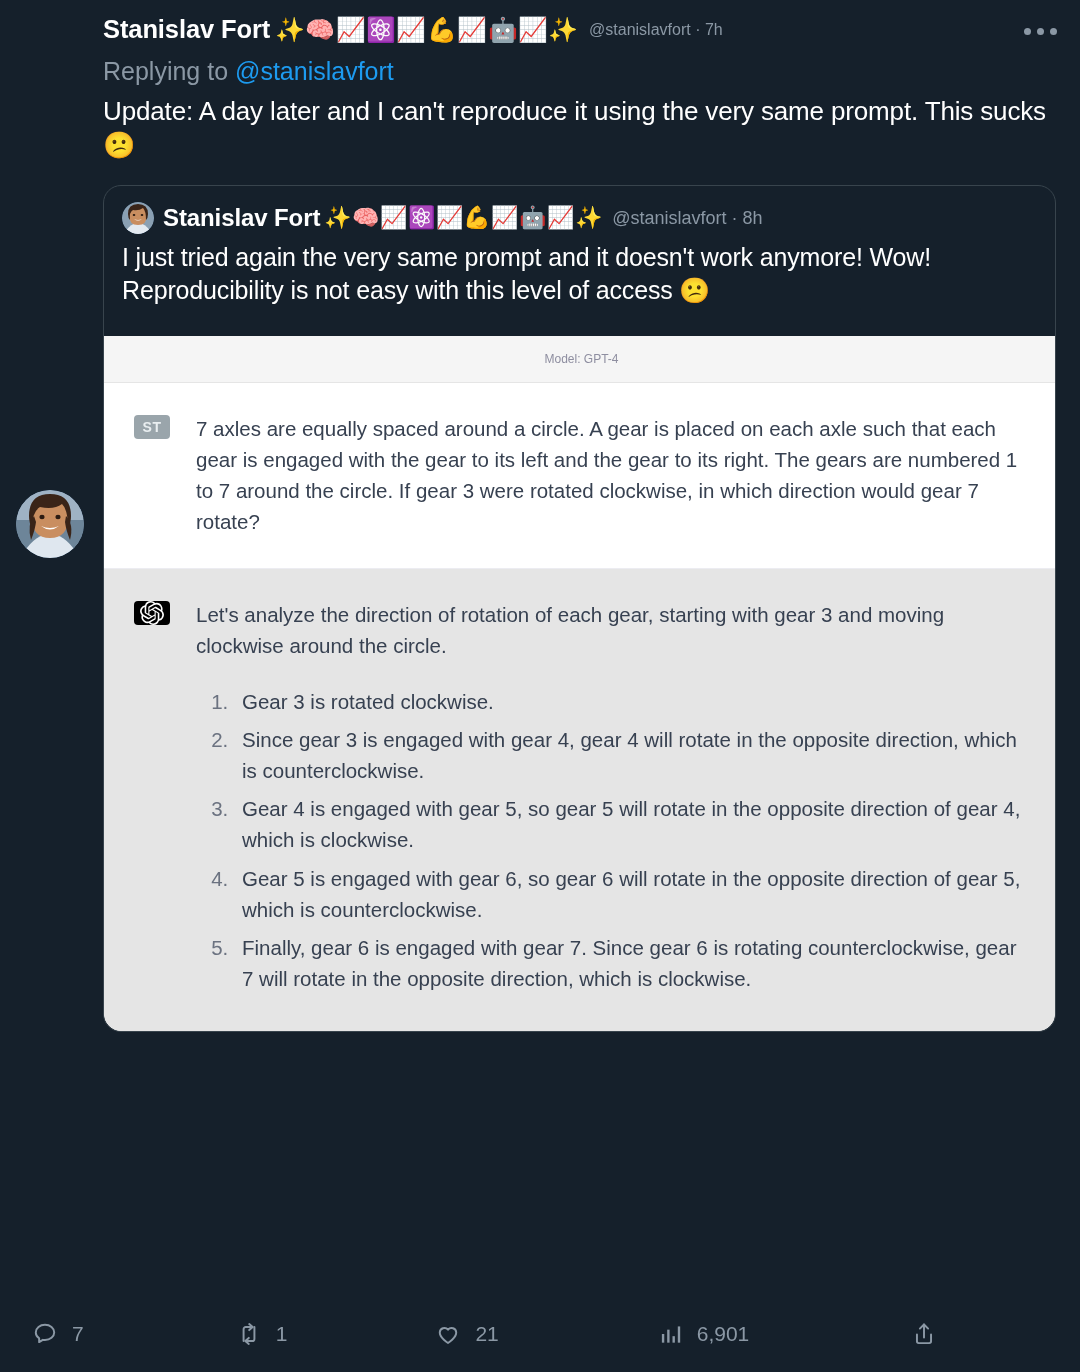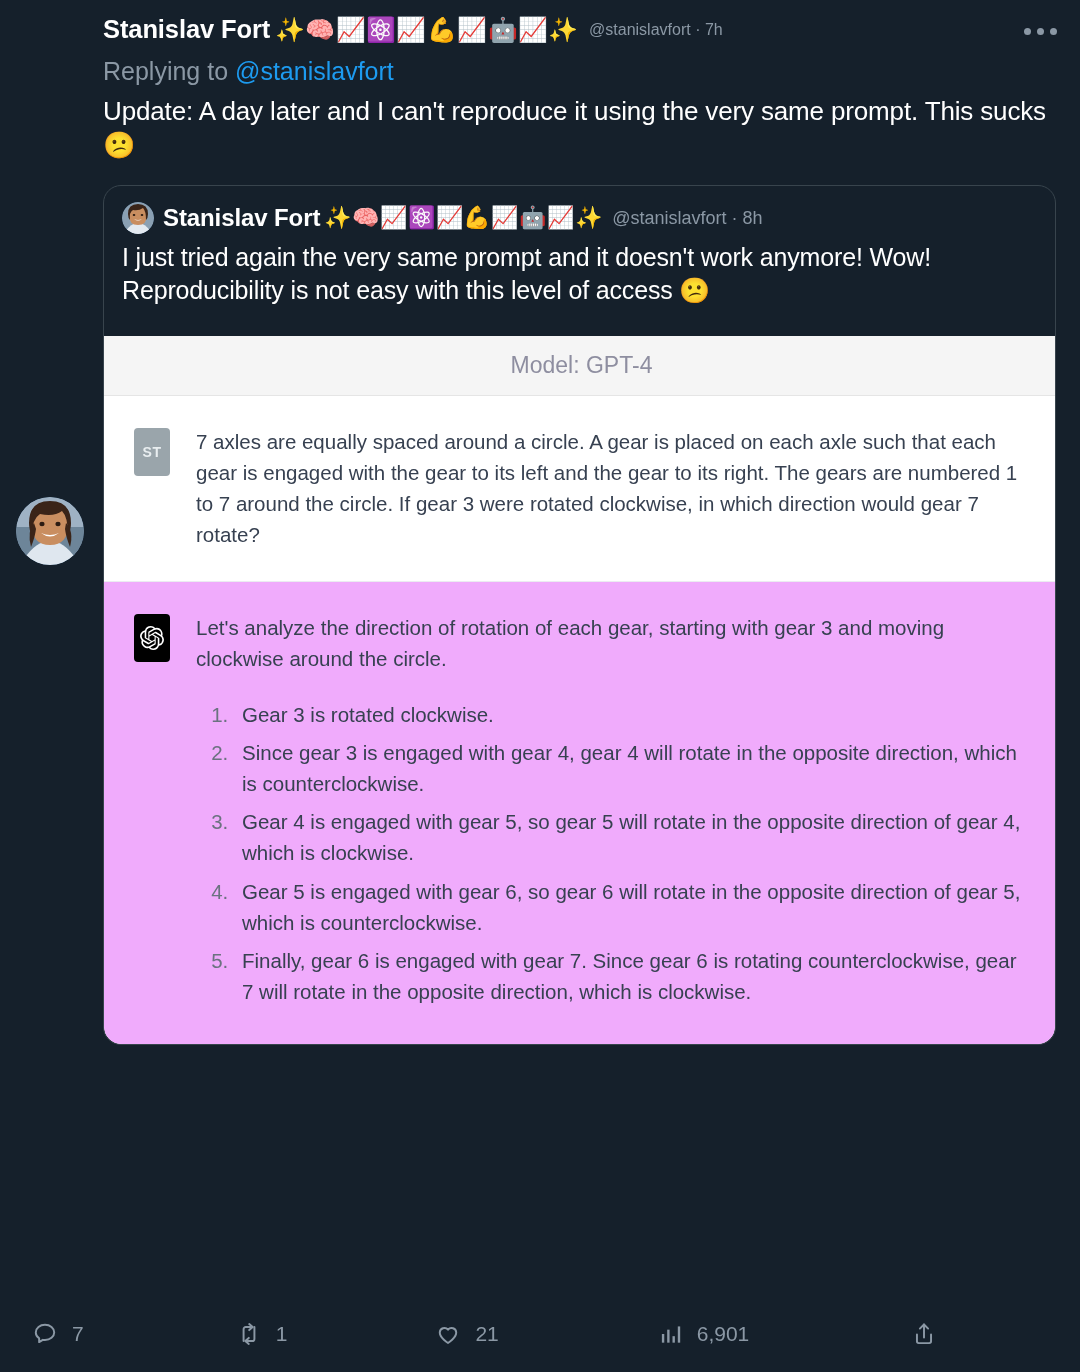--- a/index.html
+++ b/index.html
@@ -172,38 +172,38 @@
     background: #ffffff;
     overflow: hidden;
     border-bottom-left-radius: 17px;
     border-bottom-right-radius: 17px;
   }
   .chat-modelbar {
     background: #f5f5f5;
     border-bottom: 1px solid #e5e5e5;
     text-align: center;
     padding: 16px 0 16px 4px;
-    font-size: 23px;
+    font-size: 12px;
     color: #8e8ea0;
     font-family: "Liberation Sans", sans-serif;
   }
   .chat-turn {
     display: flex;
     align-items: flex-start;
     padding: 30px 34px 30px 30px;
   }
   .chat-turn.user { background: #ffffff; }
   .chat-turn.assistant {
-    background: #f0abfc;
+    background: #e5e5e5;
     border-top: 1px solid #ececf1;
   }
   .chat-avatar {
     flex: 0 0 36px;
     width: 36px;
-    height: 48px;
+    height: 24px;
     border-radius: 4px;
     margin-top: 2px;
     display: flex;
     align-items: center;
     justify-content: center;
     font-size: 14px;
     font-weight: 600;
     letter-spacing: 0.5px;
   }
   .chat-avatar.user-av { background: #9aa5ab; color: #e9eef0; }

